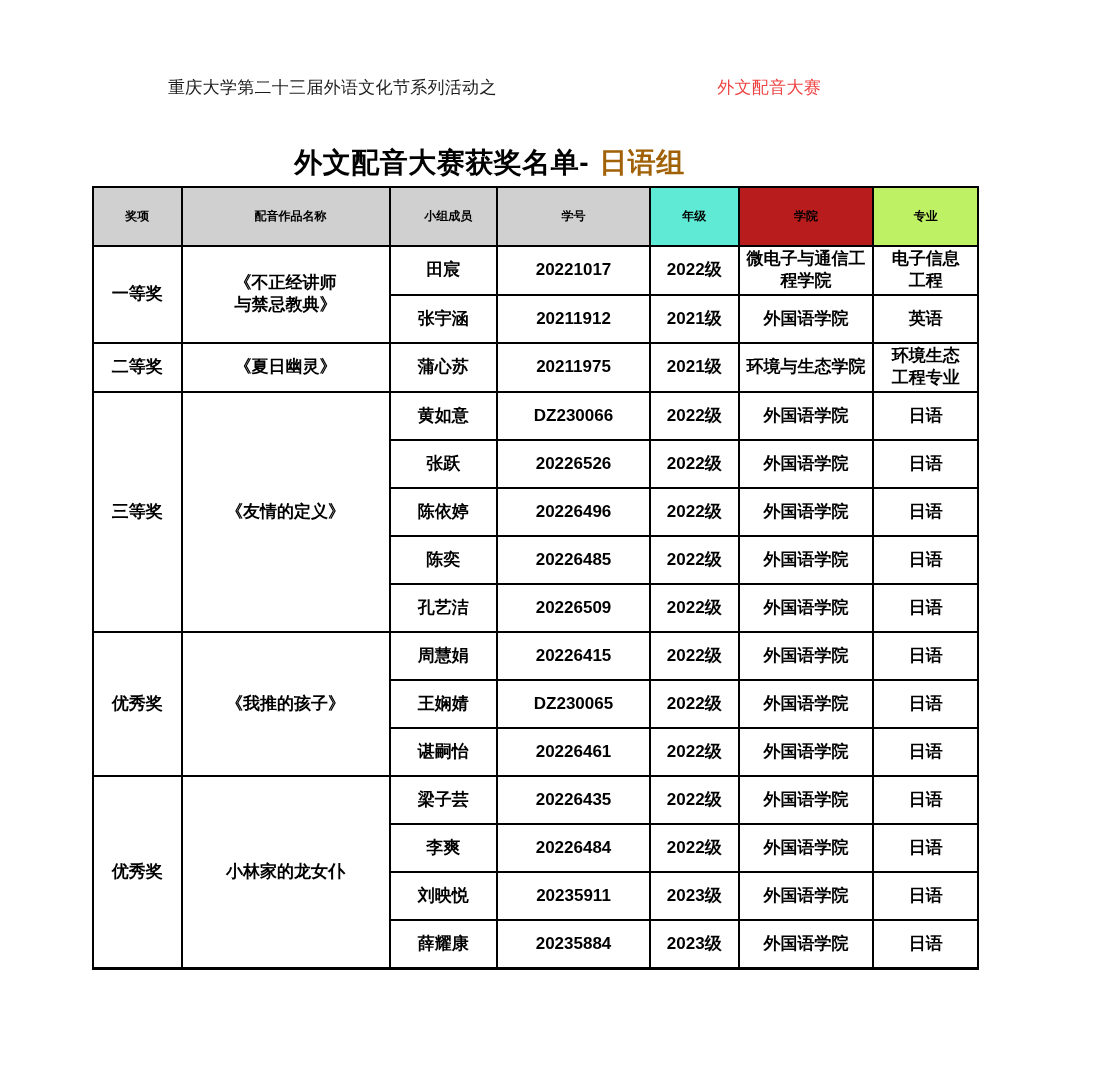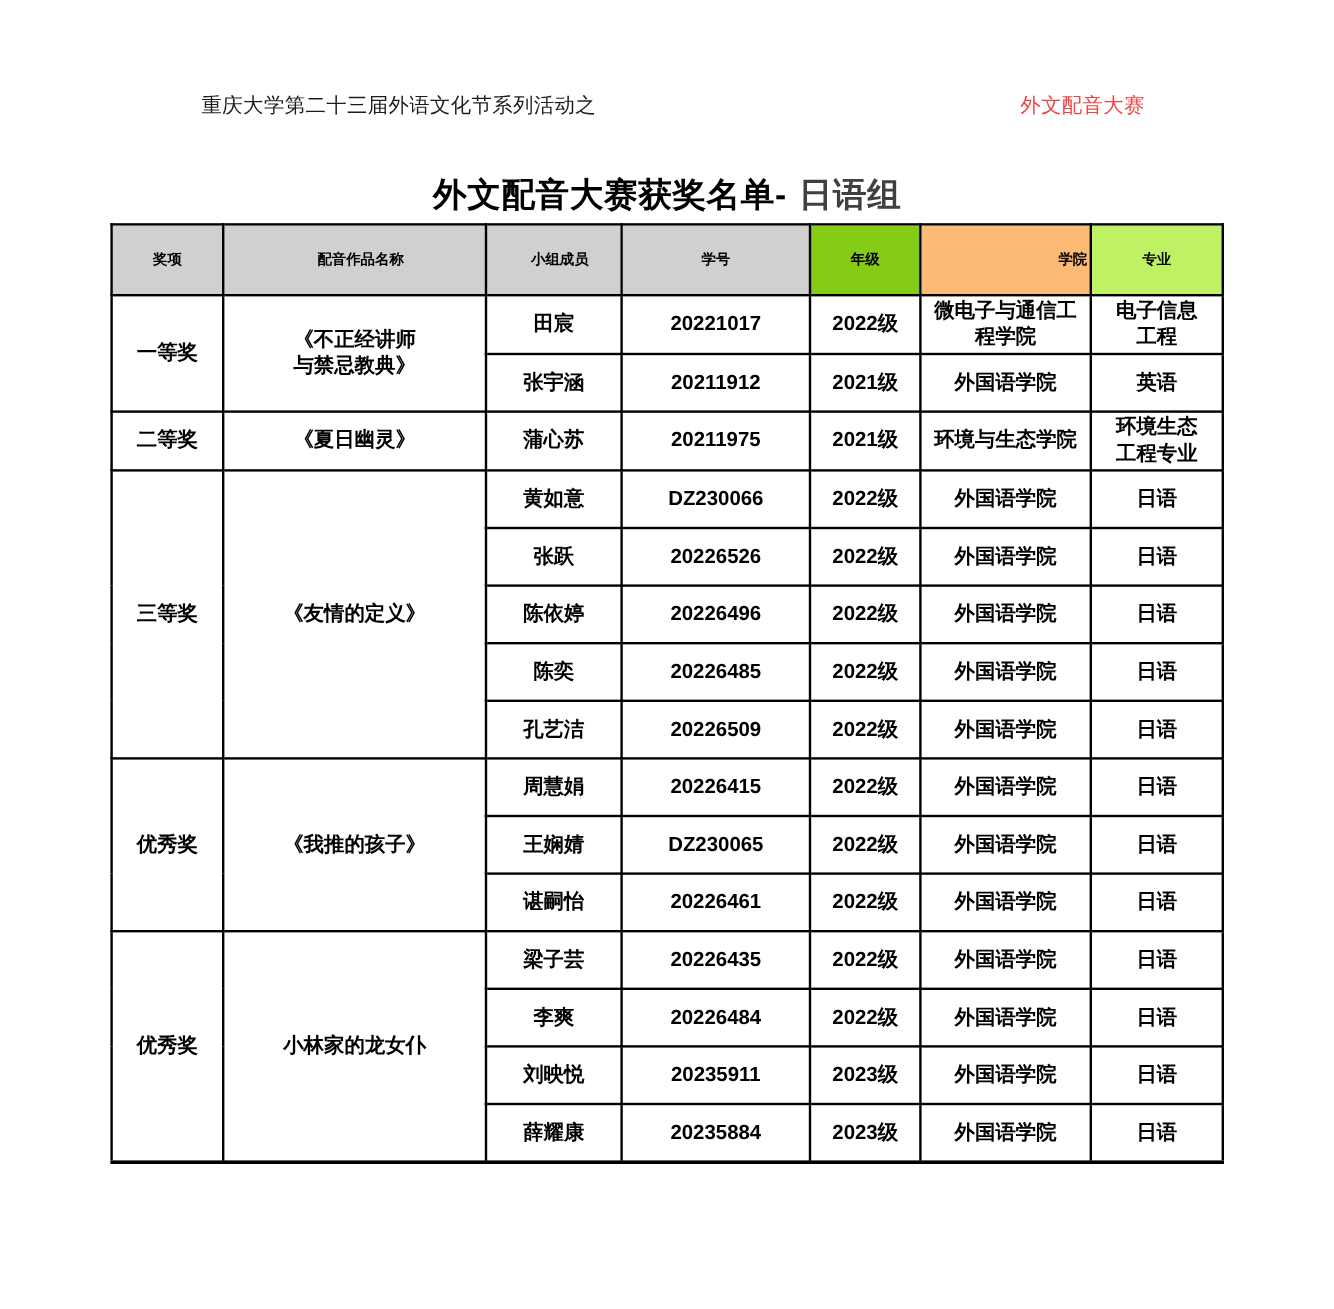--- a/index.html
+++ b/index.html
@@ -1,18 +1,18 @@
 <!DOCTYPE html>
 <html><head>
 <meta charset="utf-8">
 <style>
   html,body { margin:0; padding:0; background:#ffffff; }
   .page {
     position:relative;
-    width:1112px;
+    width:979px;
     height:1091px;
     background:#ffffff;
     overflow:hidden;
     font-family:"Liberation Sans", sans-serif;
   }
   .doc-header-left {
     position:absolute;
     left:168px;
     top:76px;
     font-family:"Liberation Serif", serif;
@@ -81,41 +81,41 @@
 </head>
 <body>
 
 <div class="page">
 
   <span class="doc-header-left">重庆大学第二十三届外语文化节系列活动之</span>
 
   <span class="doc-header-right">外文配音大赛</span>
 
   <h1 class="doc-title">
-    <span>外文配音大赛获奖名单-</span><span class="title-red" style="color: #404040;">日语组</span>
+    <span>外文配音大赛获奖名单-</span><span class="title-red" style="color: #a16207;">日语组</span>
   </h1>
 
   <table class="awards">
     <colgroup>
       <col style="width:93px">
       <col style="width:219px">
       <col style="width:113px">
       <col style="width:157px">
       <col style="width:92px">
       <col style="width:142px">
       <col style="width:110px">
     </colgroup>
     <thead>
       <tr id="thead-row">
           <th style="background: rgb(208, 208, 208);">奖项</th>
           <th style="background: rgb(208, 208, 208); padding-left: 12px;">配音作品名称</th>
           <th style="background: rgb(208, 208, 208); padding-left: 12px;">小组成员</th>
           <th style="background: rgb(208, 208, 208);">学号</th>
-          <th style="background: #84cc16;">年级</th>
-          <th style="background: #fdba74; text-align: right;">学院</th>
+          <th style="background: #5eead4;">年级</th>
+          <th style="background: #b91c1c;">学院</th>
           <th style="background: #bef264;">专业</th>
         </tr>
     </thead>
     <tbody id="tbody">
         <tr>
           <td rowspan="2">一等奖</td>
           <td rowspan="2">《不正经讲师
 与禁忌教典》</td>
           <td>田宸</td>
           <td>20221017</td>

